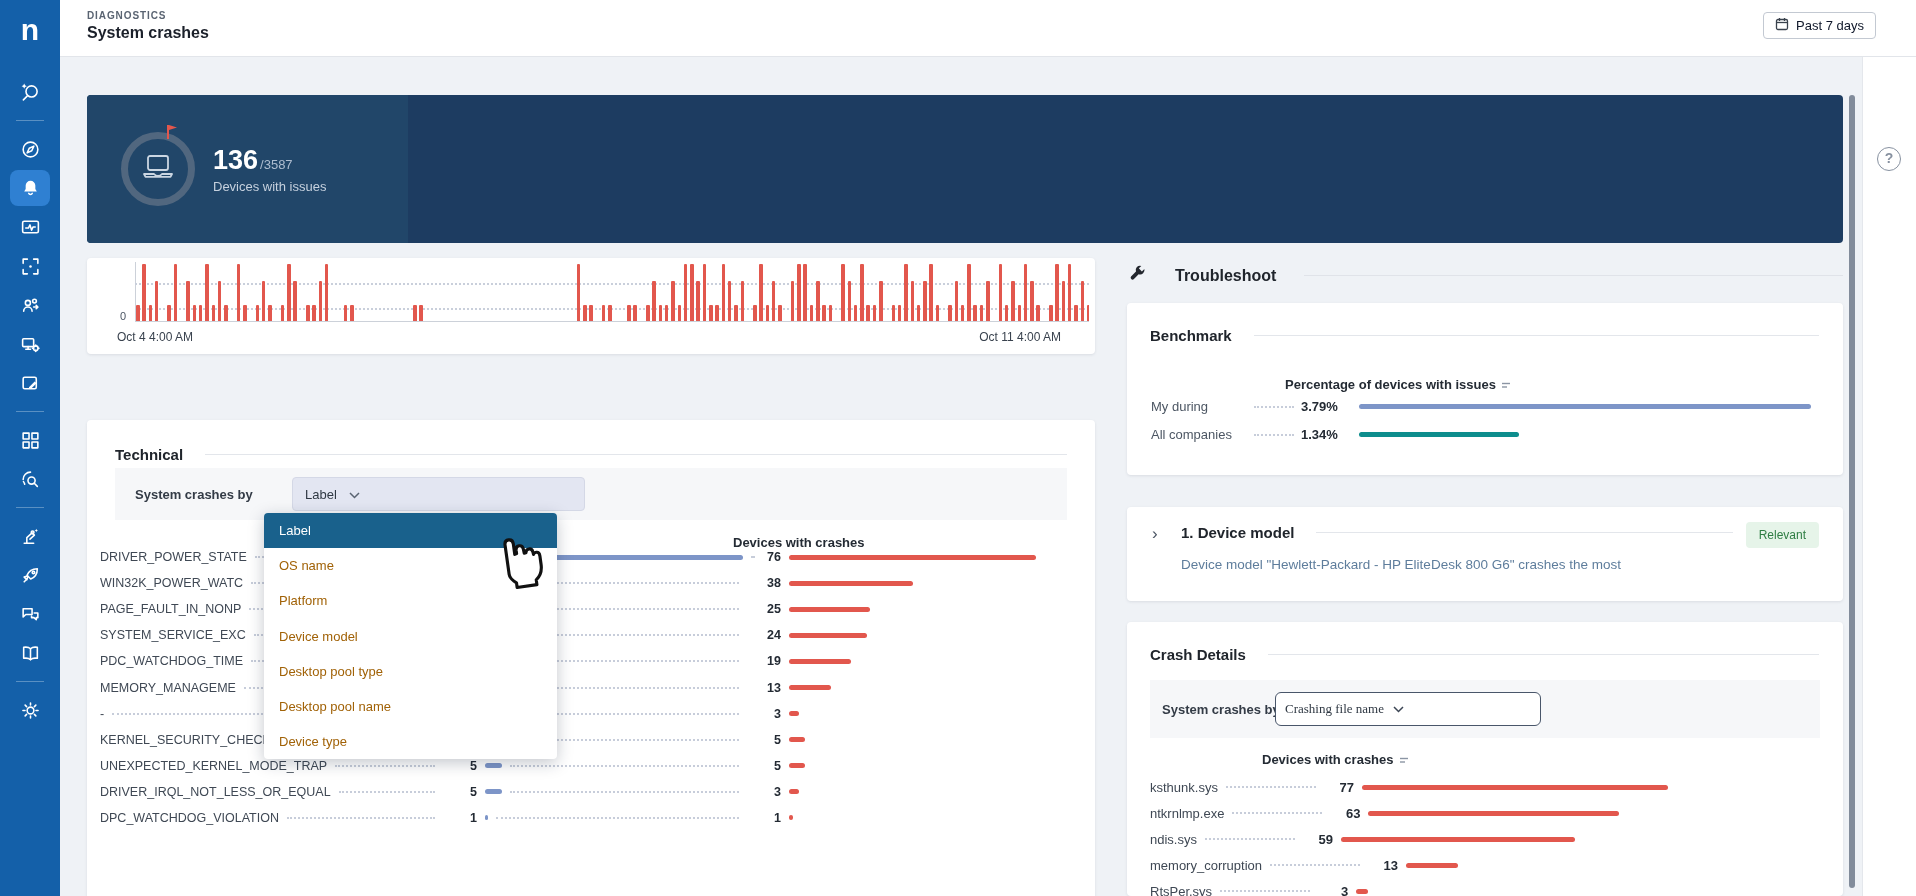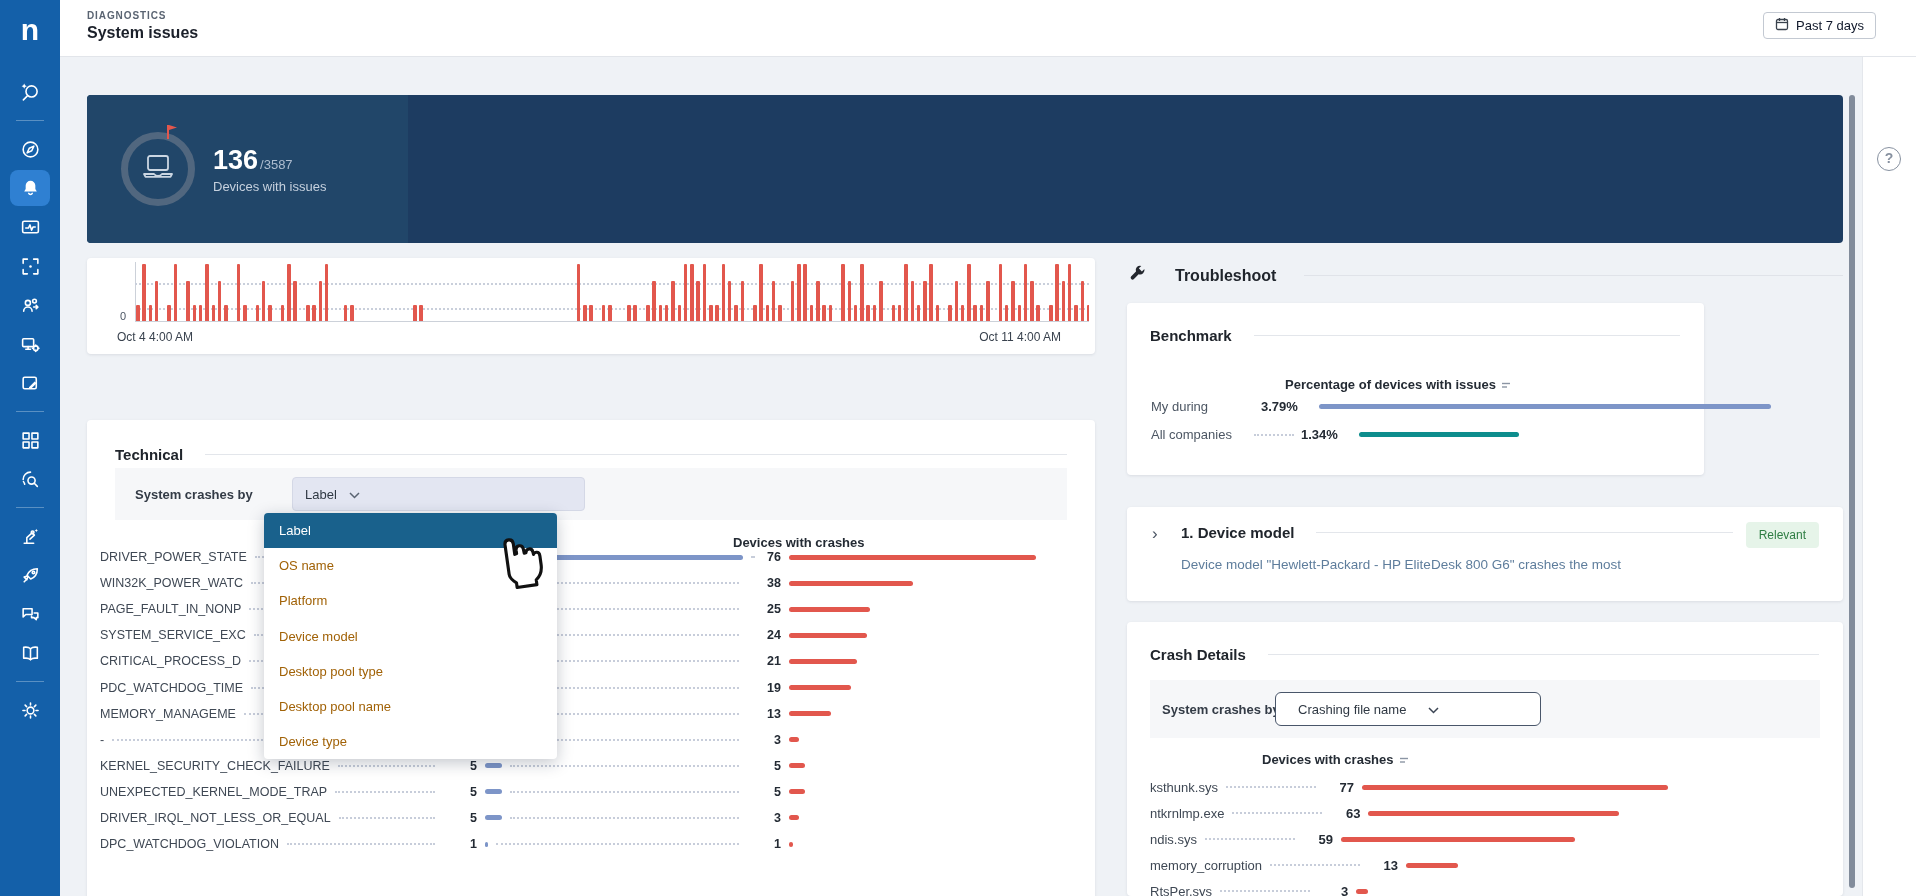--- a/index.html
+++ b/index.html
@@ -78,41 +78,41 @@
   #dropdown { position:absolute; left:264px; top:513px; width:293px; background:#fff; border-radius:4px; box-shadow:0 4px 16px rgba(20,30,55,.25); z-index:50; overflow:hidden; }
   .dd-item { height:35.2px; display:flex; align-items:center; padding-left:15px; font-size:13px; color:#a16207; cursor:pointer; }
   .dd-item.sel { background:#19618c; color:#fff; }
   #cursor { position:absolute; left:488px; top:524px; z-index:60; }
 
   
   #ts-head { position:absolute; left:1128px; top:264px; width:715px; display:flex; align-items:center; gap:28px; }
   #ts-head h2 { font-size:16px; font-weight:700; color:#20252c; }
   #ts-head .rule { flex:1; height:1px; background:#e0e3e9; }
 
-  #bench-card { left:1127px; top:303px; width:577px; height:172px; }
+  #bench-card { left:1127px; top:303px; width:716px; height:172px; }
   #bench-head { position:absolute; left:23px; right:24px; top:24px; }
   #bench-metric { position:absolute; left:158px; top:74px; font-size:13px; font-weight:700; color:#242b34; display:flex; align-items:center; gap:6px; }
   .b-row { position:absolute; left:24px; right:24px; display:flex; align-items:center; }
   .b-label { width:96px; font-size:13px; color:#4c5663; flex:0 0 auto; }
   .b-dots { width:40px; border-bottom:2px dotted #c7cdda; height:2px; margin:0 7px; }
   .b-val { width:48px; text-align:left; font-size:13px; font-weight:700; color:#242b34; flex:0 0 auto; }
   .b-barbox { margin-left:10px; flex:1; display:flex; }
 
   #insight-card { left:1127px; top:507px; width:716px; height:94px; }
   #insight-chev { position:absolute; left:25px; top:17px; font-size:17px; color:#4b5563; }
   #insight-head { position:absolute; left:54px; right:110px; top:17px; }
   #insight-badge { position:absolute; right:24px; top:15px; background:#e6f4e9; color:#2e7d43; font-size:12px; padding:6px 13px; border-radius:4px;margin-left:21px; }
   #insight-text { position:absolute; left:54px; top:50px; font-size:13.5px; color:#5e7d9c; cursor:pointer; }
 
   #crash-card { left:1127px; top:622px; width:716px; height:274px; }
   #crash-head { position:absolute; left:23px; right:24px; top:24px; }
   #crash-filter { position:absolute; left:23px; right:23px; top:58px; height:58px; background:#f6f7f9; display:flex; align-items:center; }
   #crash-filter-label { margin-left:12px; font-size:13px; font-weight:700; color:#333b46; }
   #crash-select { position:absolute; left:125px; width:266px; background:#fff; border:1px solid #49566a; border-radius:6px; }
-  #crash-select span { margin-left:22px; }
+  #crash-select span { margin-left:9px;font-family:Liberation Serif, serif; }
   #crash-metric { position:absolute; left:135px; top:130px; font-size:13px; font-weight:700; color:#242b34; display:flex; align-items:center; gap:6px; }
   #crash-rows { position:absolute; left:23px; right:24px; top:152px; }
   .c-row { height:26px; display:flex; align-items:center; }
   .c-label { font-size:13px; color:#3f4854; white-space:nowrap; }
   .c-num { width:30px; text-align:right; font-size:13px; font-weight:700; color:#242b34; flex:0 0 auto; }
   .c-barbox { margin-left:8px; flex:1; display:flex; }
 
   .sort-ic { display:inline-block; }
 </style>
 </head>
@@ -230,21 +230,21 @@
         <svg viewBox="0 0 20 20" fill="none" stroke="currentColor" stroke-width="1.5" stroke-linecap="round">
           <circle cx="10" cy="10" r="3.2"></circle>
           <path d="M10,2.8 v2 M10,15.2 v2 M2.8,10 h2 M15.2,10 h2 M4.9,4.9 l1.4,1.4 M13.7,13.7 l1.4,1.4 M15.1,4.9 l-1.4,1.4 M6.3,13.7 l-1.4,1.4"></path>
         </svg>
       </div>
     </div>
 </nav>
 
 <header id="header">
   <div id="crumb">DIAGNOSTICS</div>
-  <div id="page-title">System issues</div>
+  <div id="page-title">System crashes</div>
   <button id="time-btn">
     <span>
       <svg width="14" height="14" viewBox="0 0 14 14" fill="none" stroke="#3a424d" stroke-width="1.3">
           <rect x="1.5" y="2.5" width="11" height="10" rx="1.5"></rect>
           <line x1="4.5" y1="1" x2="4.5" y2="4"></line>
           <line x1="9.5" y1="1" x2="9.5" y2="4"></line>
           <line x1="1.5" y1="5.5" x2="12.5" y2="5.5"></line>
         </svg>
     </span>
     <span>Past 7 days</span>
@@ -510,33 +510,20 @@
         <div class="barbox bb1">
           <div class="hbar" style="background: rgb(125, 149, 200); width: 0px;"></div>
           <div class="dots"></div>
         </div>
         <span class="t-num">24</span>
         <div class="barbox bb2">
           <div class="hbar" style="background: rgb(226, 87, 77); width: 78px;"></div>
         </div>
       </div>
       <div class="t-row">
-        <span class="t-label">CRITICAL_PROCESS_D</span>
-        <div class="dots"></div>
-        <span class="t-num"></span>
-        <div class="barbox bb1">
-          <div class="hbar" style="background: rgb(125, 149, 200); width: 0px;"></div>
-          <div class="dots"></div>
-        </div>
-        <span class="t-num">21</span>
-        <div class="barbox bb2">
-          <div class="hbar" style="background: rgb(226, 87, 77); width: 68.25px;"></div>
-        </div>
-      </div>
-      <div class="t-row">
         <span class="t-label">PDC_WATCHDOG_TIME</span>
         <div class="dots"></div>
         <span class="t-num"></span>
         <div class="barbox bb1">
           <div class="hbar" style="background: rgb(125, 149, 200); width: 0px;"></div>
           <div class="dots"></div>
         </div>
         <span class="t-num">19</span>
         <div class="barbox bb2">
           <div class="hbar" style="background: rgb(226, 87, 77); width: 61.75px;"></div>

